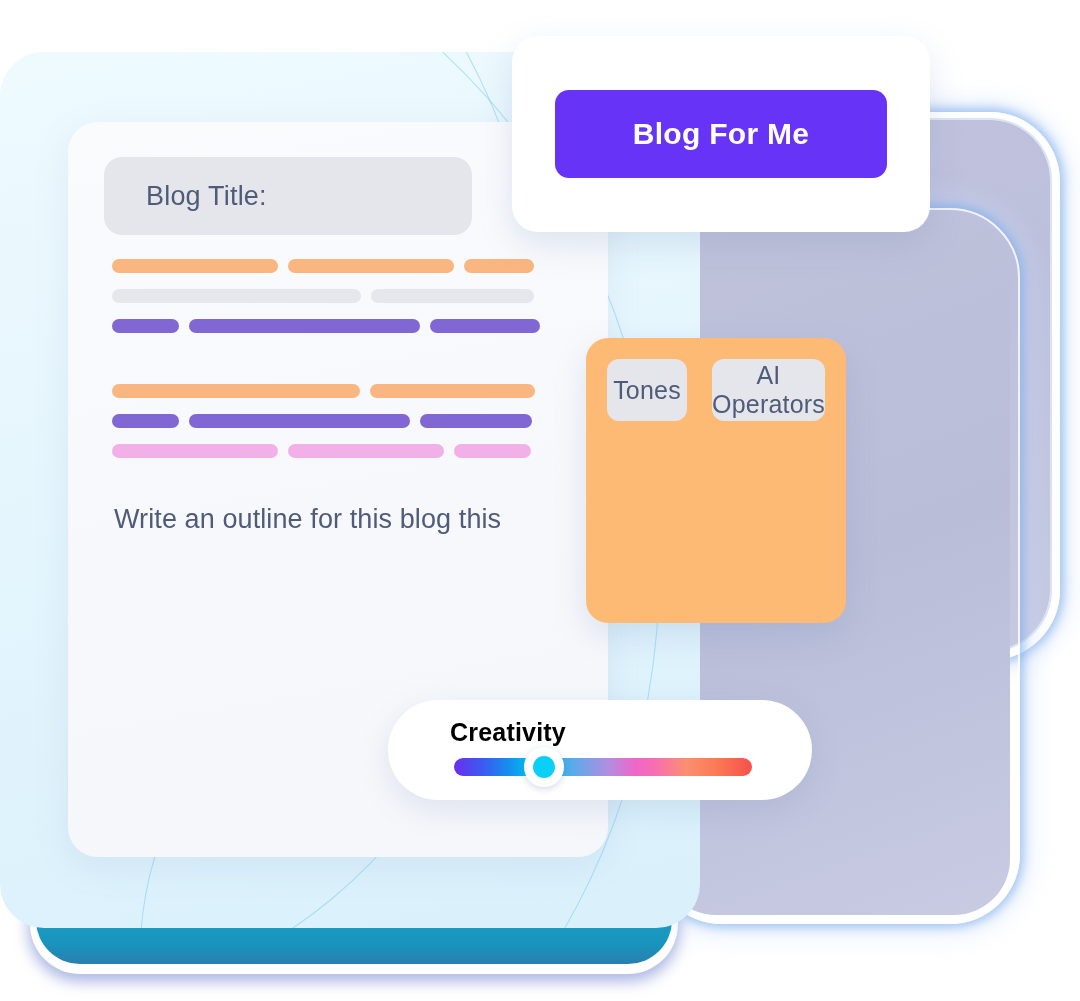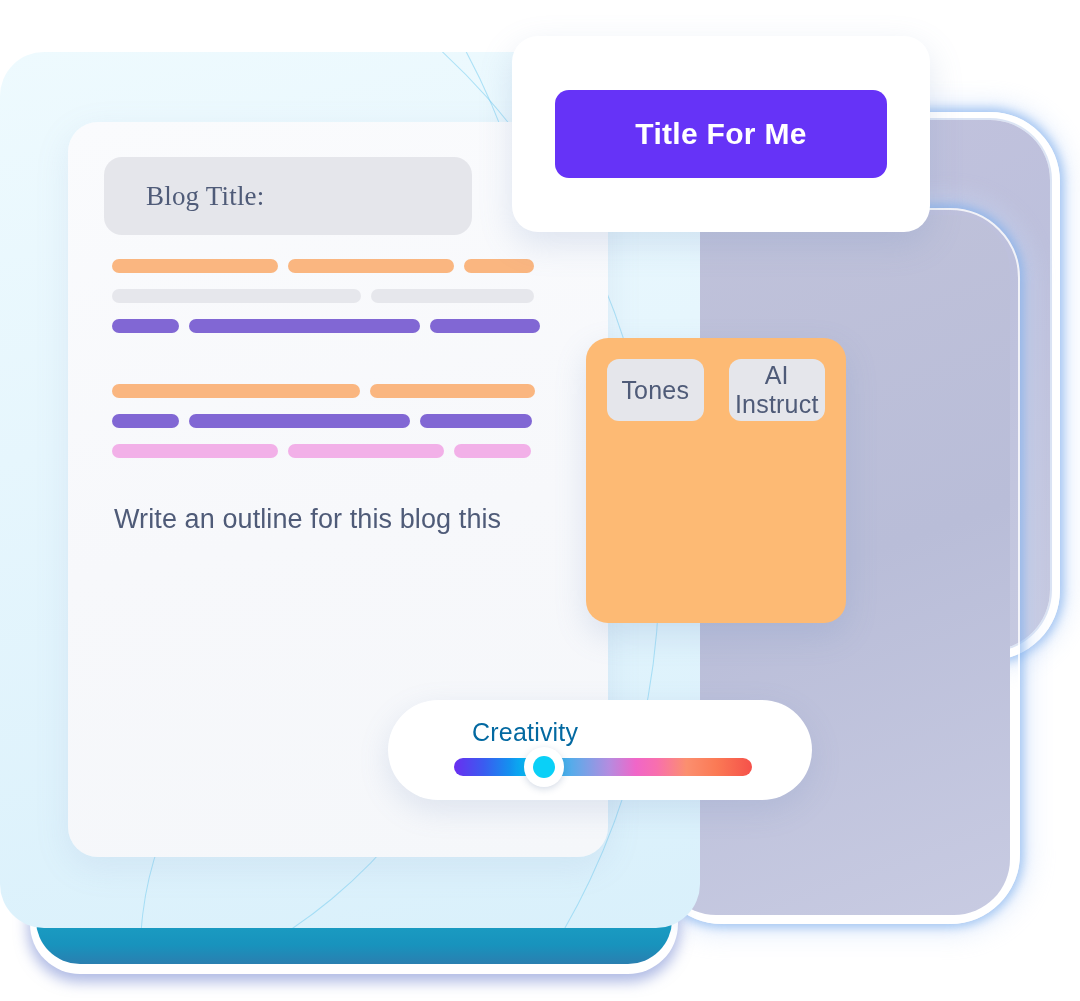--- a/index.html
+++ b/index.html
@@ -122,21 +122,20 @@
     position: absolute;
     left: 36px;
     top: 35px;
     width: 368px;
     height: 78px;
     border-radius: 18px;
     background: #e5e6eb;
     display: flex;
     align-items: center;
     padding-left: 42px;
-    font-family: Liberation Serif, serif;
   }
   .title-field-label {
     font-size: 27px;
     color: #4f5b78;
     letter-spacing: 0.2px;
   }
 
   
   .lines-group { position: absolute; left: 44px; }
   .line-row { display: flex; gap: 10px; margin-bottom: 16px; }
@@ -225,25 +224,25 @@
     left: 388px;
     top: 700px;
     width: 424px;
     height: 100px;
     border-radius: 50px;
     background: #ffffff;
     box-shadow: 0 10px 30px rgba(110,140,190,0.18);
   }
   .creativity-label {
     position: absolute;
-    left: 84px;
+    left: 62px;
     top: 18px;
     font-size: 25px;
-    font-weight: normal;
-    color: #0369a1;
+    font-weight: bold;
+    color: #000000;
     letter-spacing: 0.2px;
   }
   .slider-wrap {
     position: absolute;
     left: 66px;
     top: 58px;
     width: 298px;
     height: 18px;
   }
   .slider-track {
@@ -344,26 +343,26 @@
         <div class="line c-pink" style="width:166px"></div>
         <div class="line c-pink" style="width:156px"></div>
         <div class="line c-pink" style="width:77px"></div>
       </div>
     </div>
 
     <div class="prompt-text">Write an outline for this blog this</div>
   </div>
 
   <div class="write-card">
-    <button class="write-btn">Title For Me</button>
+    <button class="write-btn">Blog For Me</button>
   </div>
 
   <div class="options-card">
     <button class="option-pill">Tones</button>
-    <button class="option-pill">AI Instruct</button>
+    <button class="option-pill">AI Operators</button>
   </div>
 
   <div class="creativity-card">
     <div class="creativity-label">Creativity</div>
     <div class="slider-wrap">
       <div class="slider-track"></div>
       <div class="slider-thumb">
         <div class="slider-thumb-dot"></div>
       </div>
     </div>

